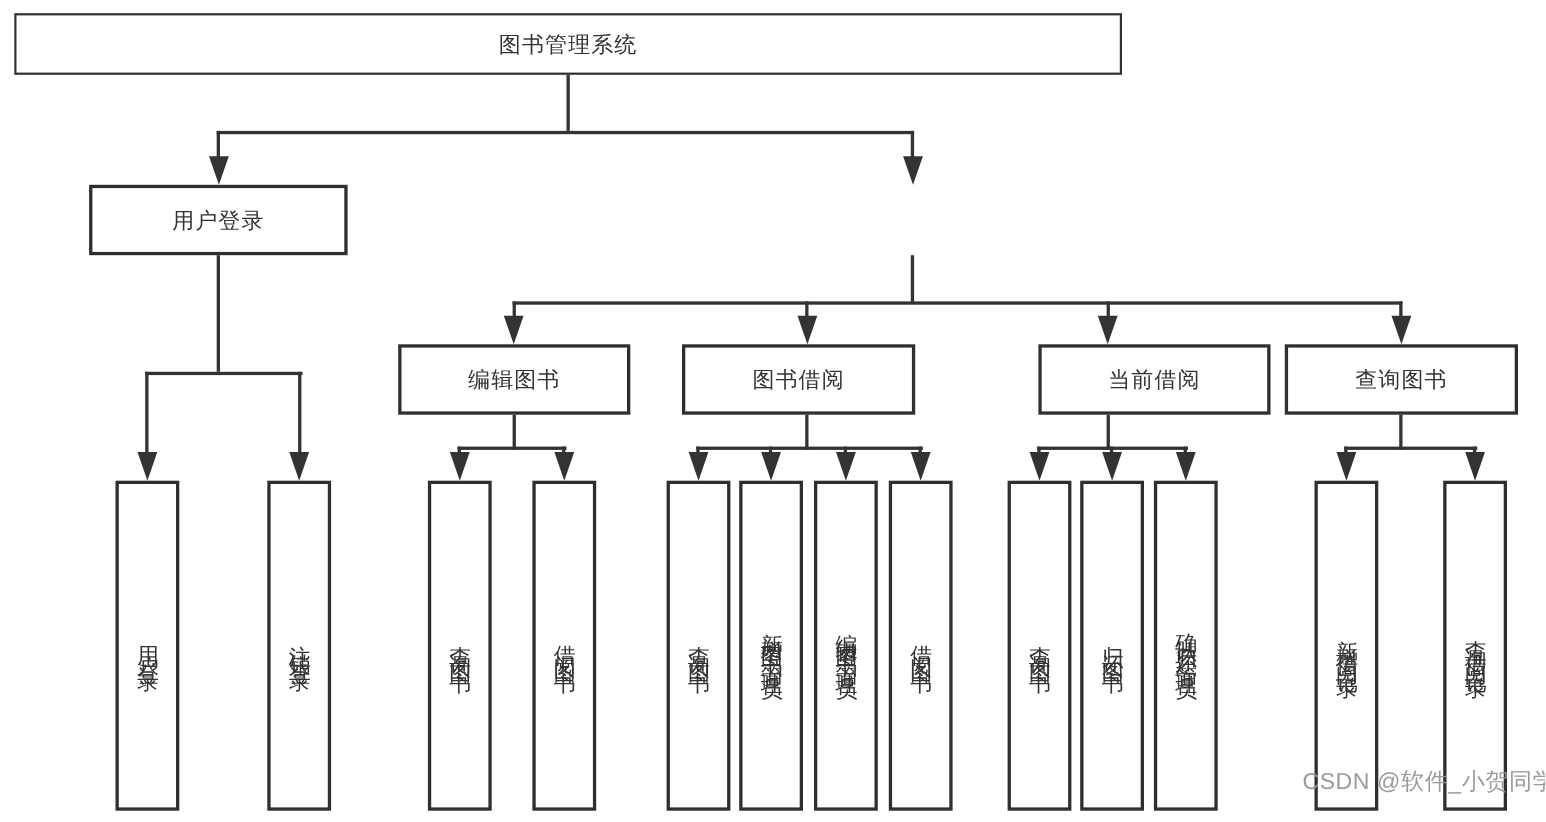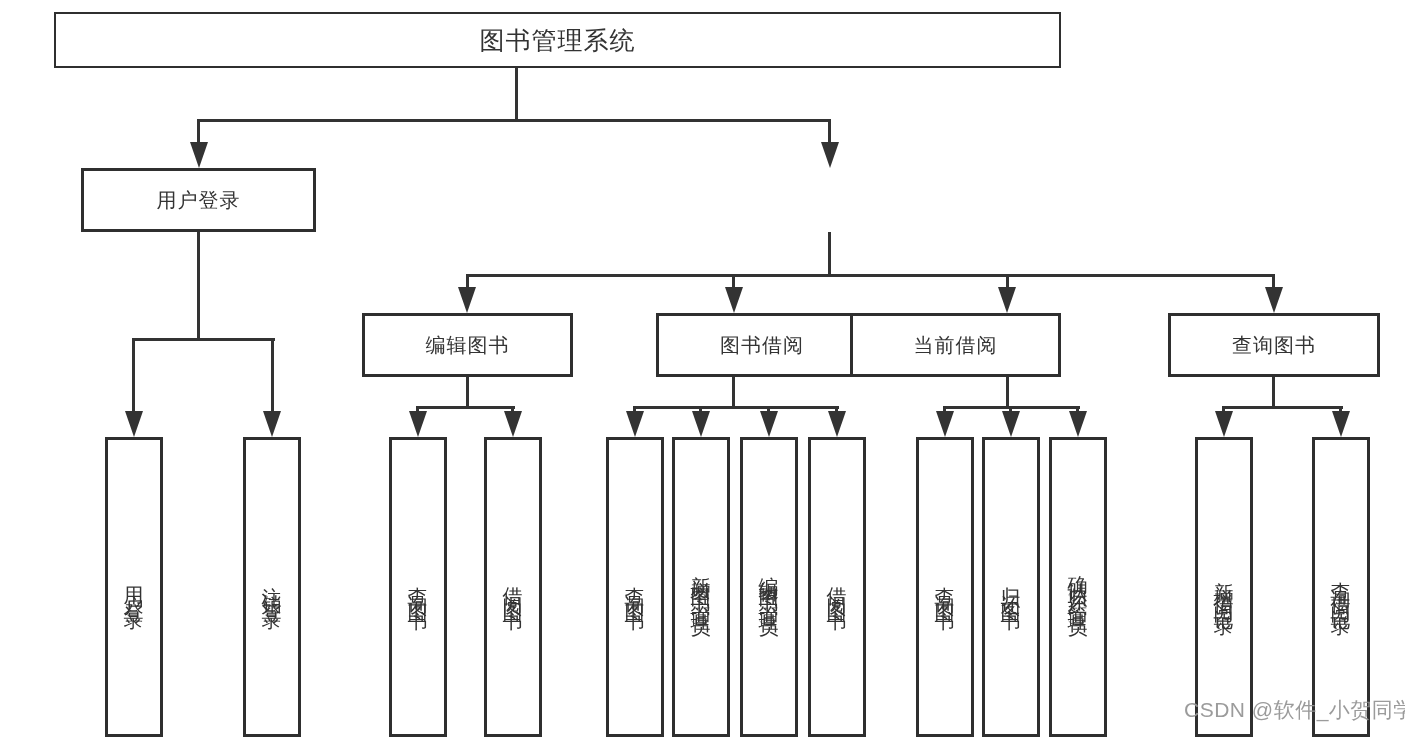--- a/index.html
+++ b/index.html
@@ -20,21 +20,21 @@
     border-right:9px solid transparent;
     border-top:26px solid #333333;
   }
   
   .hbox {
     position:absolute; box-sizing:border-box;
     border:3px solid #2f2f2f; background:#ffffff;
     display:flex; align-items:center; justify-content:center;
     font-size:20px; letter-spacing:1px; white-space:nowrap;
   }
-  .rootbox { border-width:2px; font-size:25px;margin-left:41px; }
+  .rootbox { border-width:2px; font-size:20px; }
   
   .vbox {
     position:absolute; box-sizing:border-box;
     border:3px solid #2f2f2f; background:#ffffff;
     display:flex; align-items:center; justify-content:center;
   }
   .vbox span {
     writing-mode:vertical-rl; text-orientation:mixed;
     font-size:20px; letter-spacing:8px; line-height:1;
     white-space:nowrap;
@@ -86,24 +86,24 @@
   <div class="line vline" style="left:1006px; top:274px; height:16px;"></div>
   <div class="line vline" style="left:1272px; top:274px; height:16px;"></div>
   <div class="arrow" style="left:458px; top:287px;"></div>
   <div class="arrow" style="left:725px; top:287px;"></div>
   <div class="arrow" style="left:998px; top:287px;"></div>
   <div class="arrow" style="left:1265px; top:287px;"></div>
 
   <div class="hbox" style="left:362px; top:313px; width:211px; height:64px;">
     <span>编辑图书</span>
   </div>
-  <div class="hbox" style="left:656px; top:313px; width:212px; height:64px;">
+  <div class="hbox" style="left:620px; top:313px; width:212px; height:64px;">
     <span>图书借阅</span>
   </div>
-  <div class="hbox" style="left:850px; top:313px; width:211px; height:64px;">
+  <div class="hbox" style="left:944px; top:313px; width:211px; height:64px;">
     <span>当前借阅</span>
   </div>
   <div class="hbox" style="left:1168px; top:313px; width:212px; height:64px;">
     <span>查询图书</span>
   </div>
 
   <div class="line vline" style="left:466px; top:377px; height:32px;"></div>
   <div class="line hline" style="left:416px; top:406px; width:99px;"></div>
   <div class="line vline" style="left:416px; top:406px; height:8px;"></div>
   <div class="line vline" style="left:511px; top:406px; height:8px;"></div>

